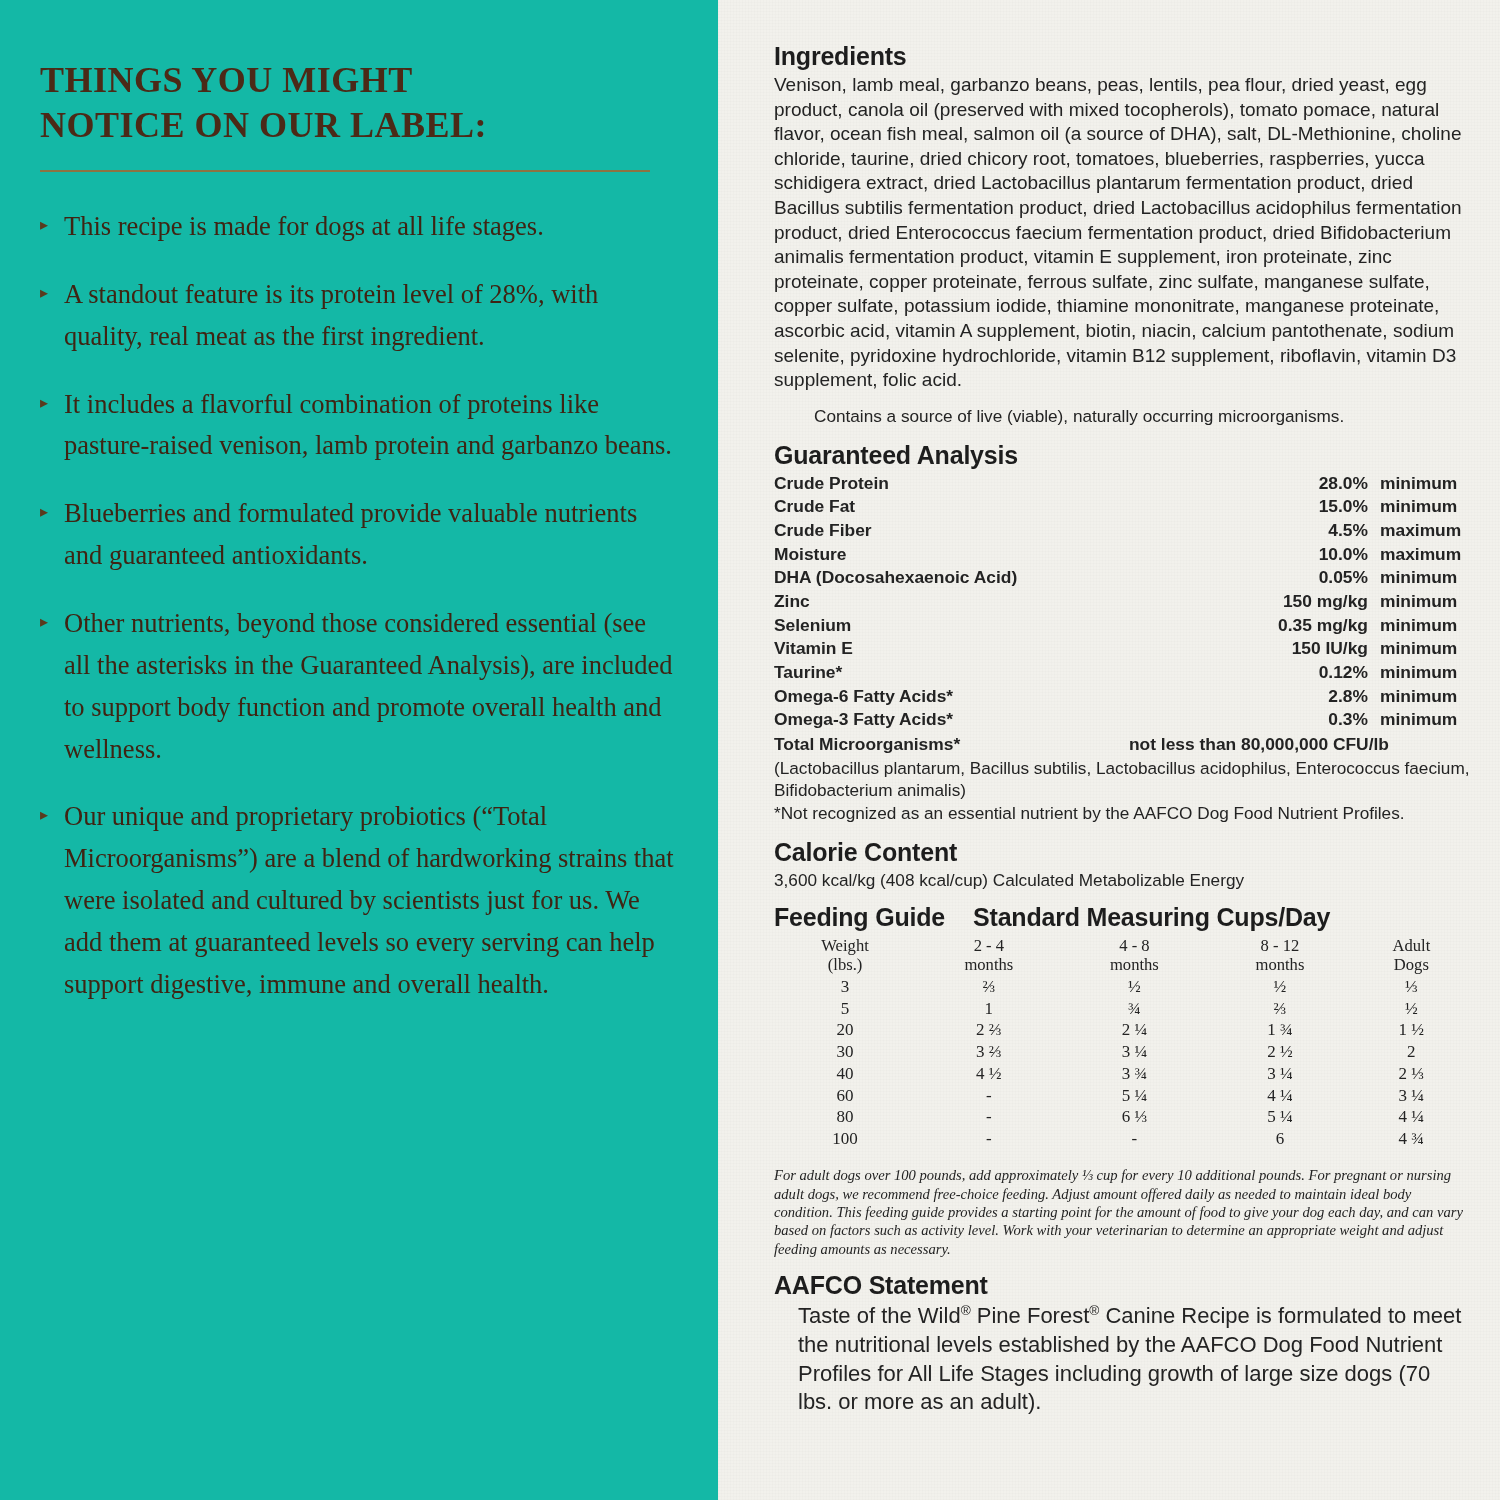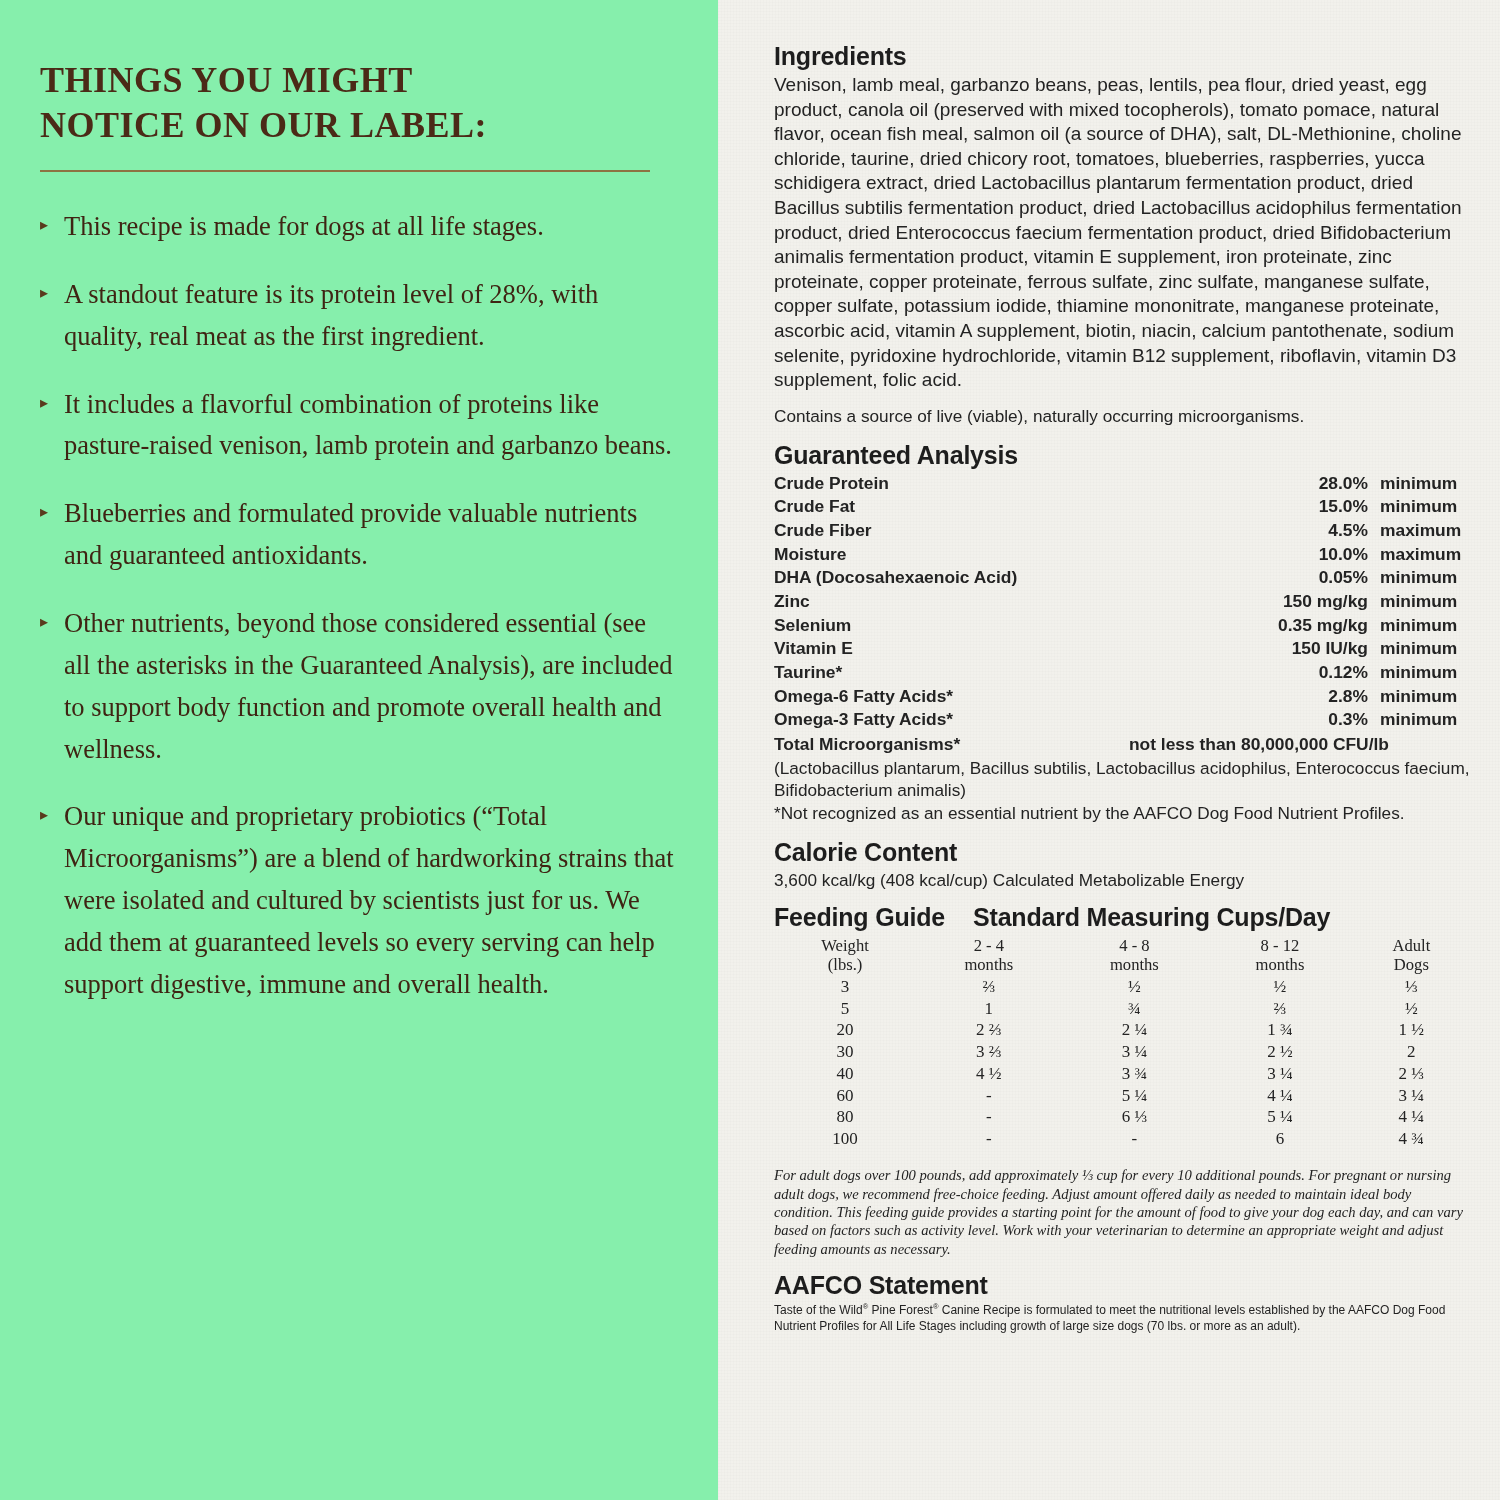--- a/index.html
+++ b/index.html
@@ -17,21 +17,21 @@
     position: relative;
     width: 1500px;
     height: 1500px;
     display: flex;
   }
 
   
   .left-panel {
     width: 718px;
     height: 1500px;
-    background: #86efac;
+    background: #14b8a6;
     box-sizing: border-box;
     padding: 52px 40px 0 40px;
     position: relative;
   }
   .left-title {
     font-family: "Liberation Serif", serif;
     font-weight: bold;
     font-size: 36px;
     line-height: 1.25;
     color: #4b2a17;
@@ -99,20 +99,21 @@
     font-family: "Liberation Sans", sans-serif;
     font-size: 19px;
     line-height: 1.295;
     color: #232323;
   }
   .contains-line {
     margin-top: 13px;
     font-family: "Liberation Sans", sans-serif;
     font-size: 17.2px;
     color: #232323;
+    margin-left: 40px;
   }
   .ga-wrap { margin-top: 14px; }
   .ga-table {
     width: 100%;
     border-collapse: collapse;
     font-family: "Liberation Sans", sans-serif;
     font-size: 17.4px;
     color: #232323;
   }
   .ga-table td {
@@ -165,23 +166,24 @@
     font-family: "Liberation Serif", serif;
     font-style: italic;
     font-size: 14.6px;
     line-height: 1.26;
     color: #232323;
     margin-top: 16px;
   }
   .aafco-wrap { margin-top: 13px; }
   .aafco-text {
     font-family: "Liberation Sans", sans-serif;
-    font-size: 12px;
+    font-size: 22px;
     line-height: 1.30;
     color: #232323;
+    margin-left: 24px;
   }
   sup { font-size: 0.62em; vertical-align: super; }
 </style>
 </head>
 <body>
 
 <div class="page">
 
   <div class="left-panel">
     <div class="left-title">

